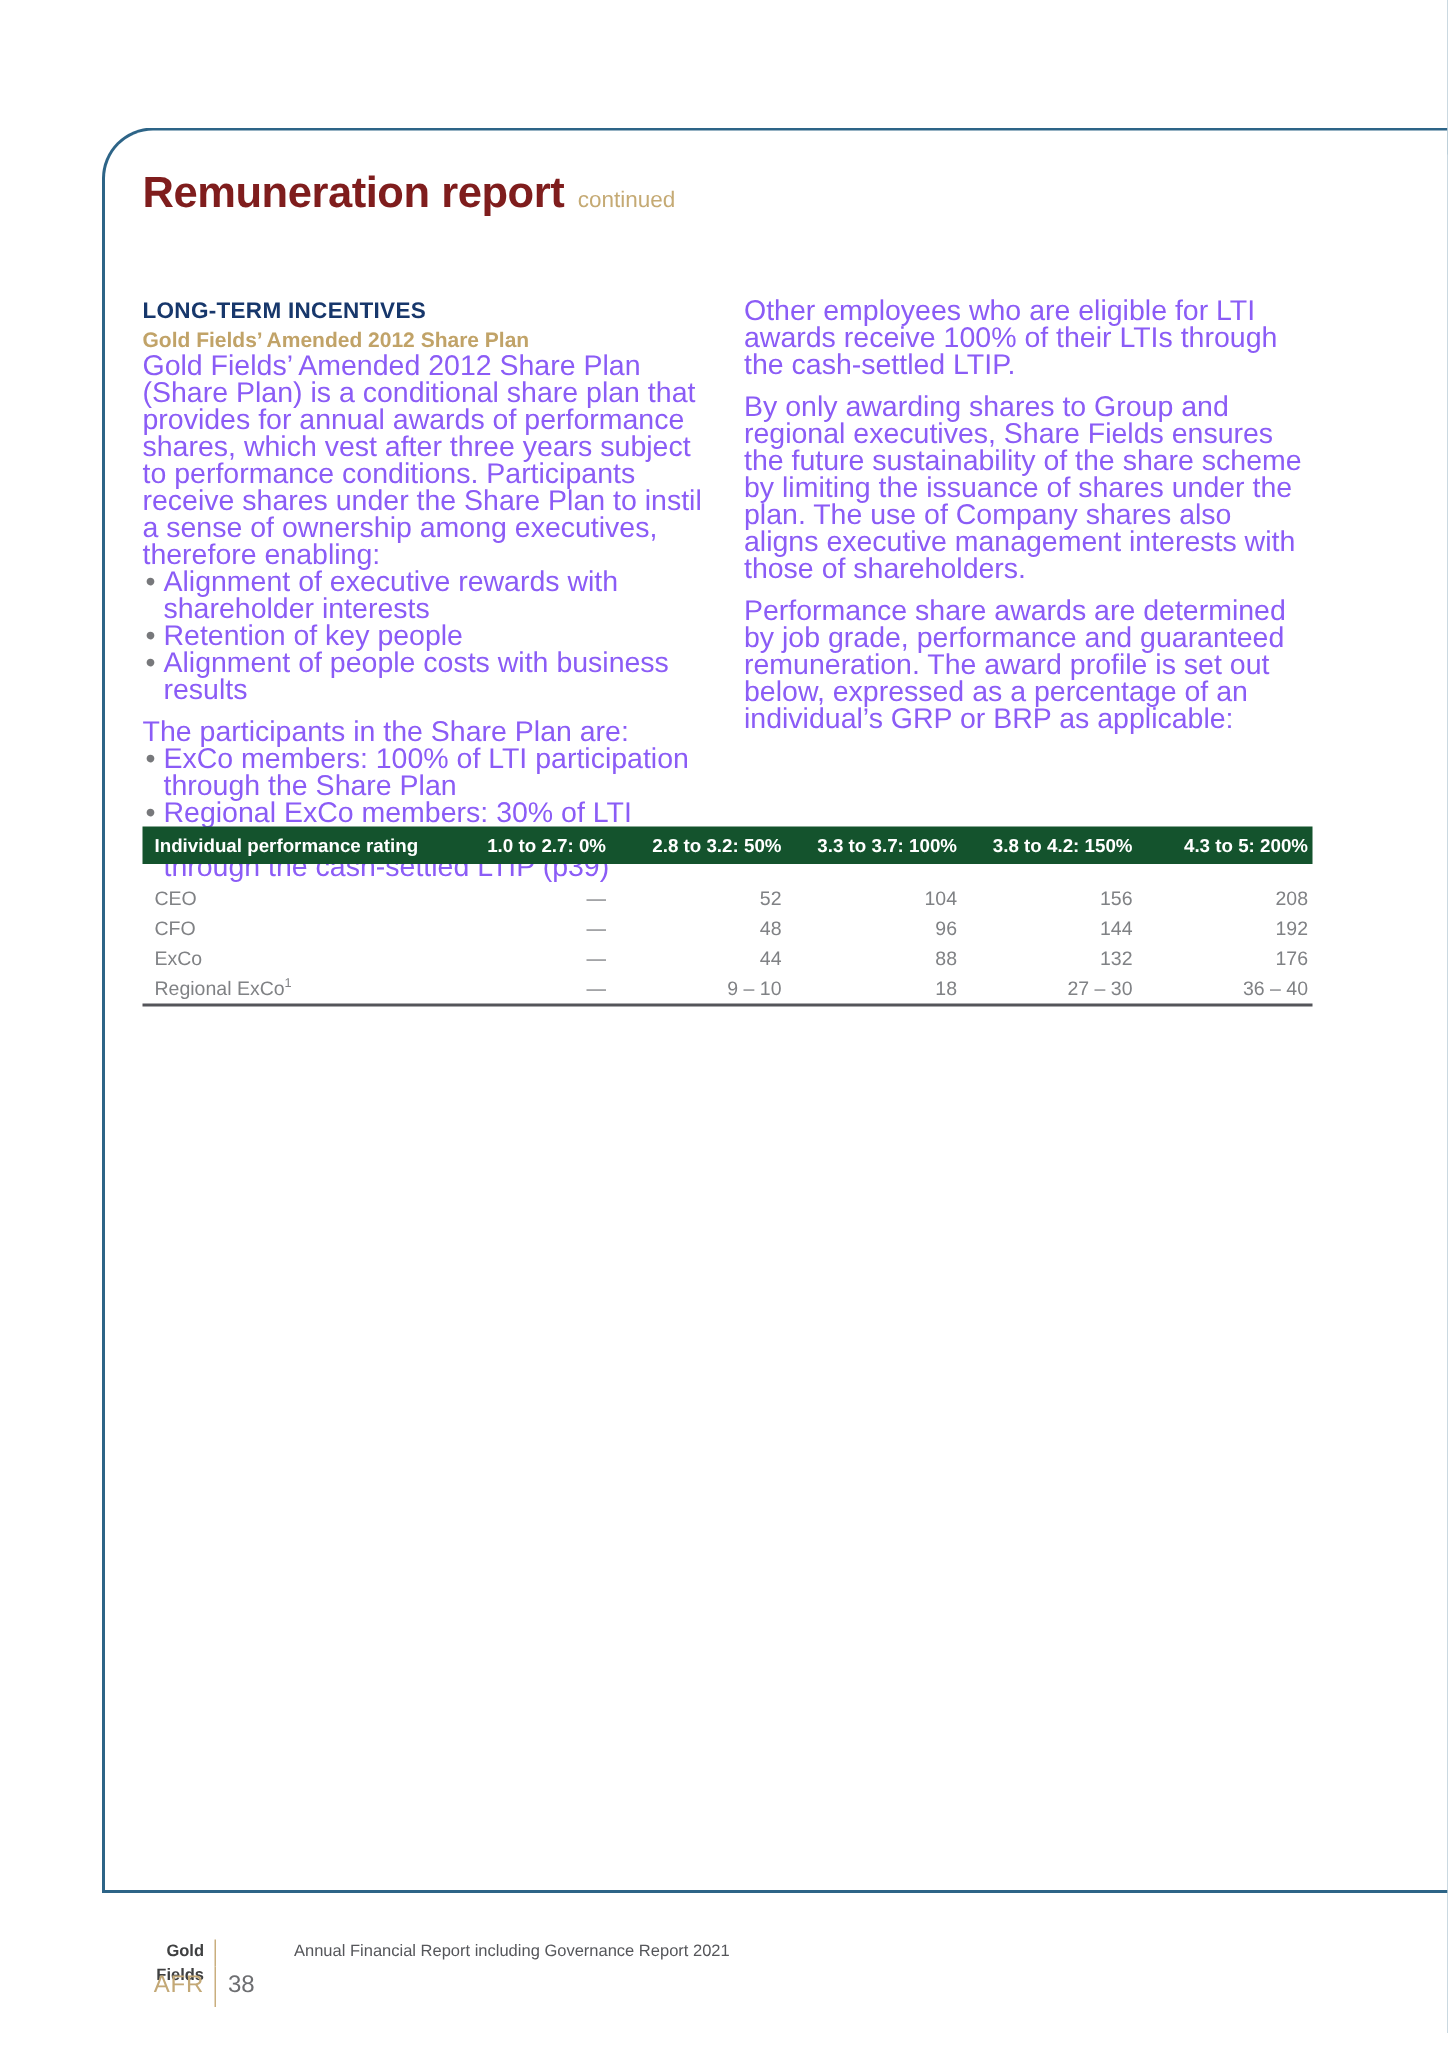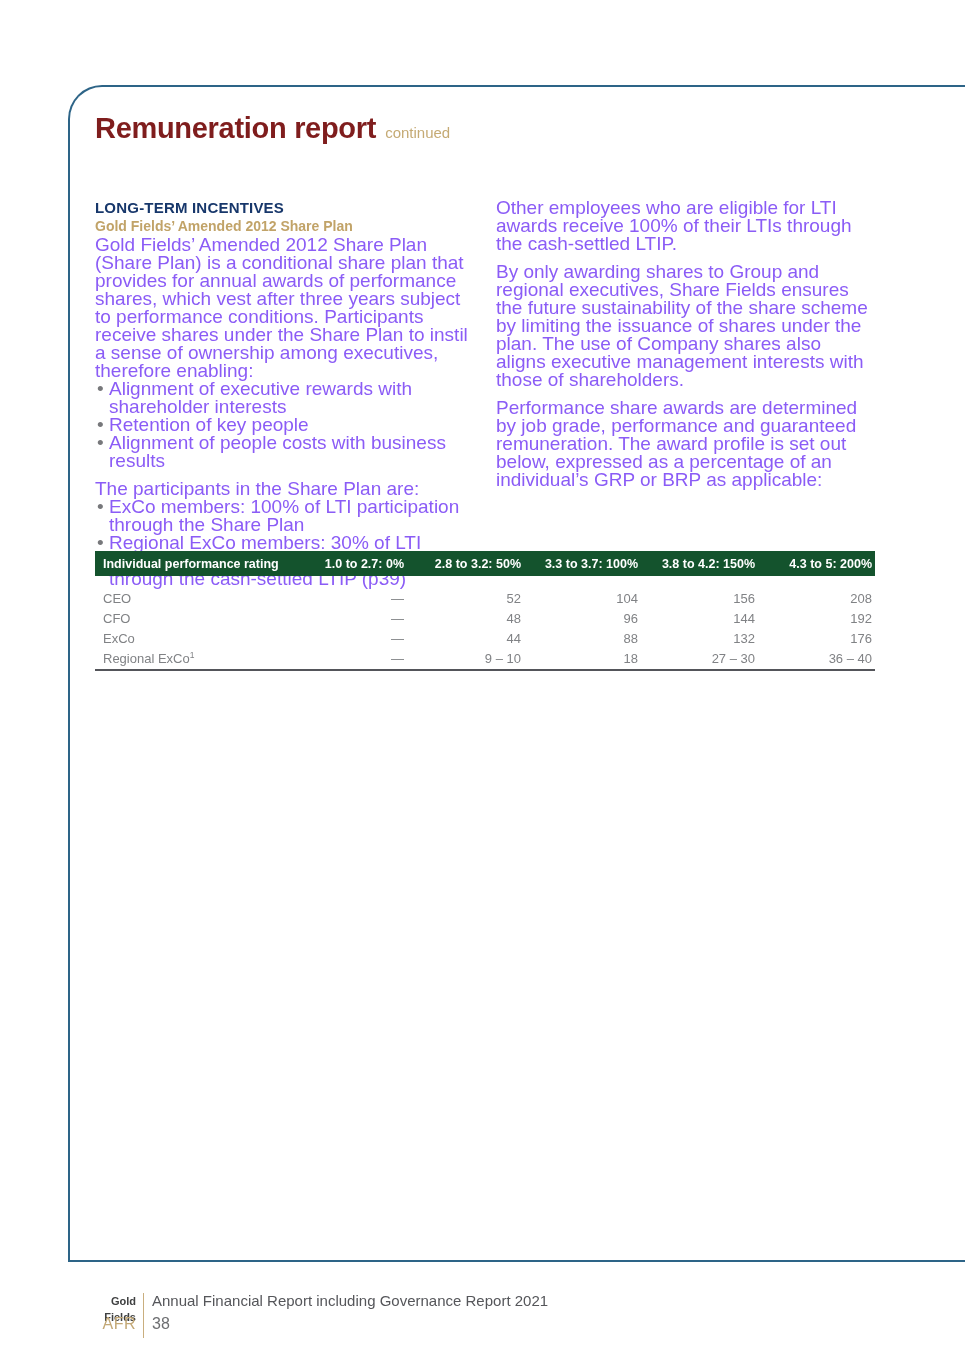--- a/index.html
+++ b/index.html
@@ -108,21 +108,21 @@
     grid-template-rows: 18px 27px;
   }
   .footer .cell-left {
     text-align: right; padding-right: 7px;
     border-right: 1px solid #C9AE7E;
   }
   .footer .cell-right { padding-left: 8px; }
   .footer .brand {
     font-size: 11px; font-weight: bold; color: #3F4041; line-height: 16px;
   }
-  .footer .report { font-size: 15px; color: #55565A; line-height: 16px; }
+  .footer .report { font-size: 11px; color: #55565A; line-height: 16px; margin-left: 44px; }
   .footer .afr {
     font-size: 16px; color: #C3A876; letter-spacing: 0.5px; line-height: 26px;
   }
   .footer .pagenum { font-size: 16px; color: #6D6E71; line-height: 26px; }
 </style>
 </head>
 <body>
 
 <div class="frame">
 

